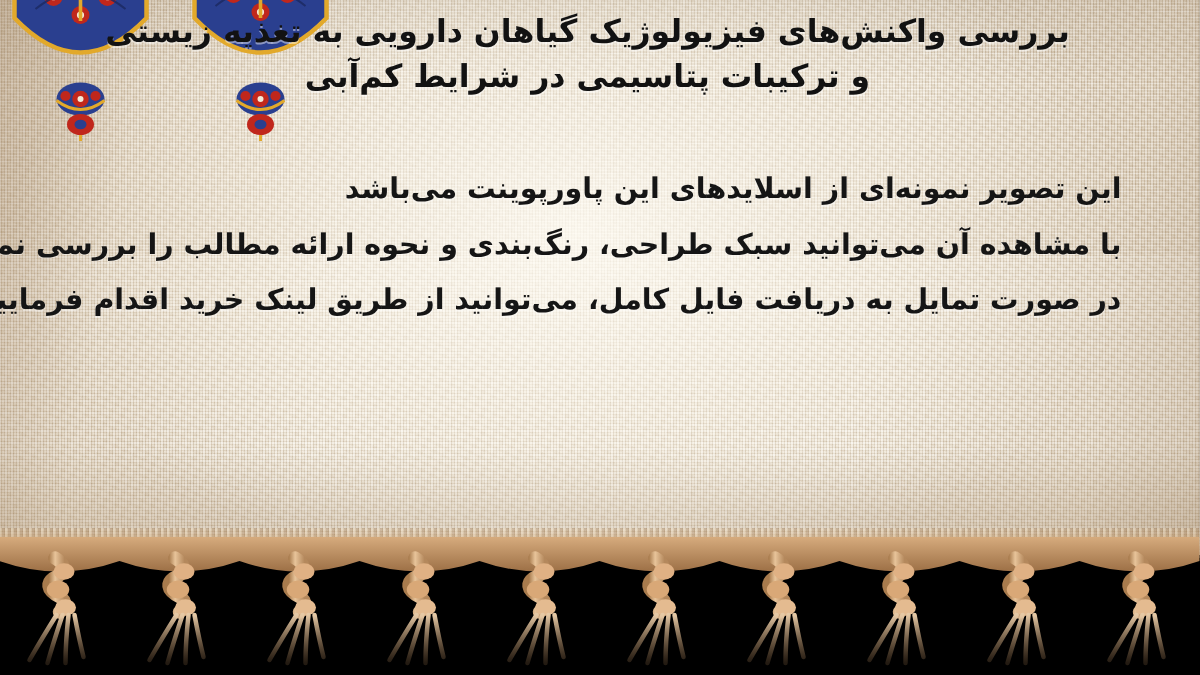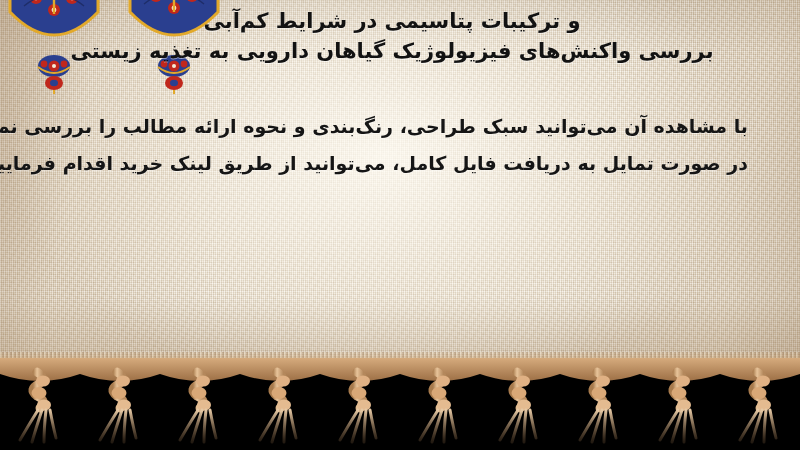--- a/index.html
+++ b/index.html
@@ -196,24 +196,25 @@
       <g transform="translate(0,17)">
         <ellipse cx="0" cy="0" rx="9" ry="7" fill="#c0271c"></ellipse>
         <ellipse cx="0" cy="0" rx="4" ry="3.2" fill="#2a3f8f"></ellipse>
         <path d="M0 7 L0 14" stroke="#e2a92b" stroke-width="2"></path>
       </g>
     </g>
   </svg>
 
   <div class="textlayer">
     <div class="title">
+      <span class="ln">بررسی واکنش‌های فیزیولوژیک گیاهان دارویی به تغذیه زیستی</span>
       <span class="ln">و ترکیبات پتاسیمی در شرایط کم‌آبی</span>
-      <span class="ln">بررسی واکنش‌های فیزیولوژیک گیاهان دارویی به تغذیه زیستی</span>
     </div>
     <div class="body">
+      <span class="ln l1">این تصویر نمونه‌ای از اسلایدهای این پاورپوینت می‌باشد</span>
       <span class="ln l2">با مشاهده آن می‌توانید سبک طراحی، رنگ‌بندی و نحوه ارائه مطالب را بررسی نمایید</span>
       <span class="ln l3">در صورت تمایل به دریافت فایل کامل، می‌توانید از طریق لینک خرید اقدام فرمایید</span>
     </div>
   </div>
 
   <div class="blackzone"></div>
   <svg class="fringe" viewBox="0 0 800 92" xmlns="http://www.w3.org/2000/svg">
     <defs>
       <linearGradient id="rope" x1="0" y1="0" x2="1" y2="0">
         <stop offset="0" stop-color="#b9enter"></stop>

